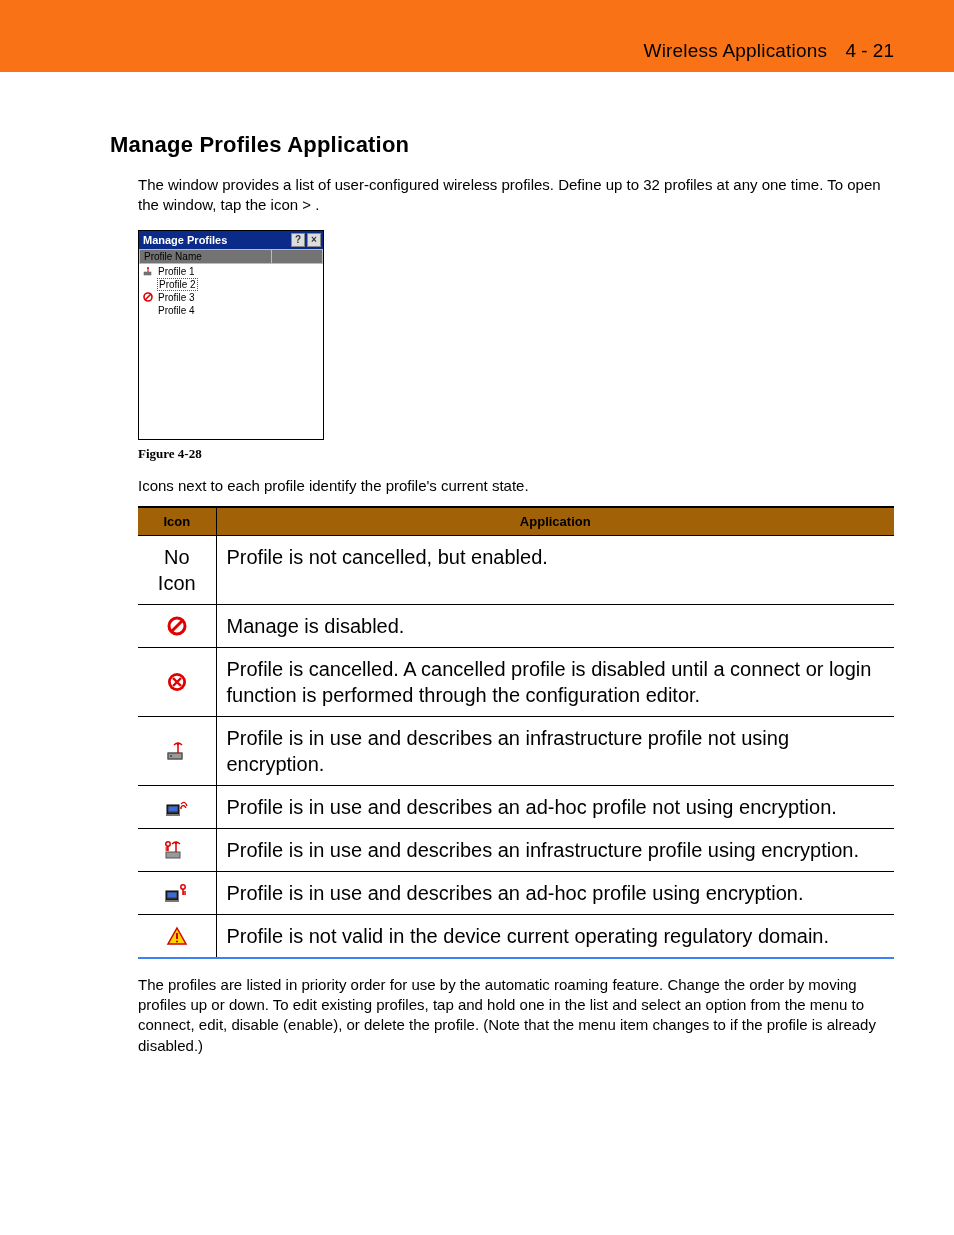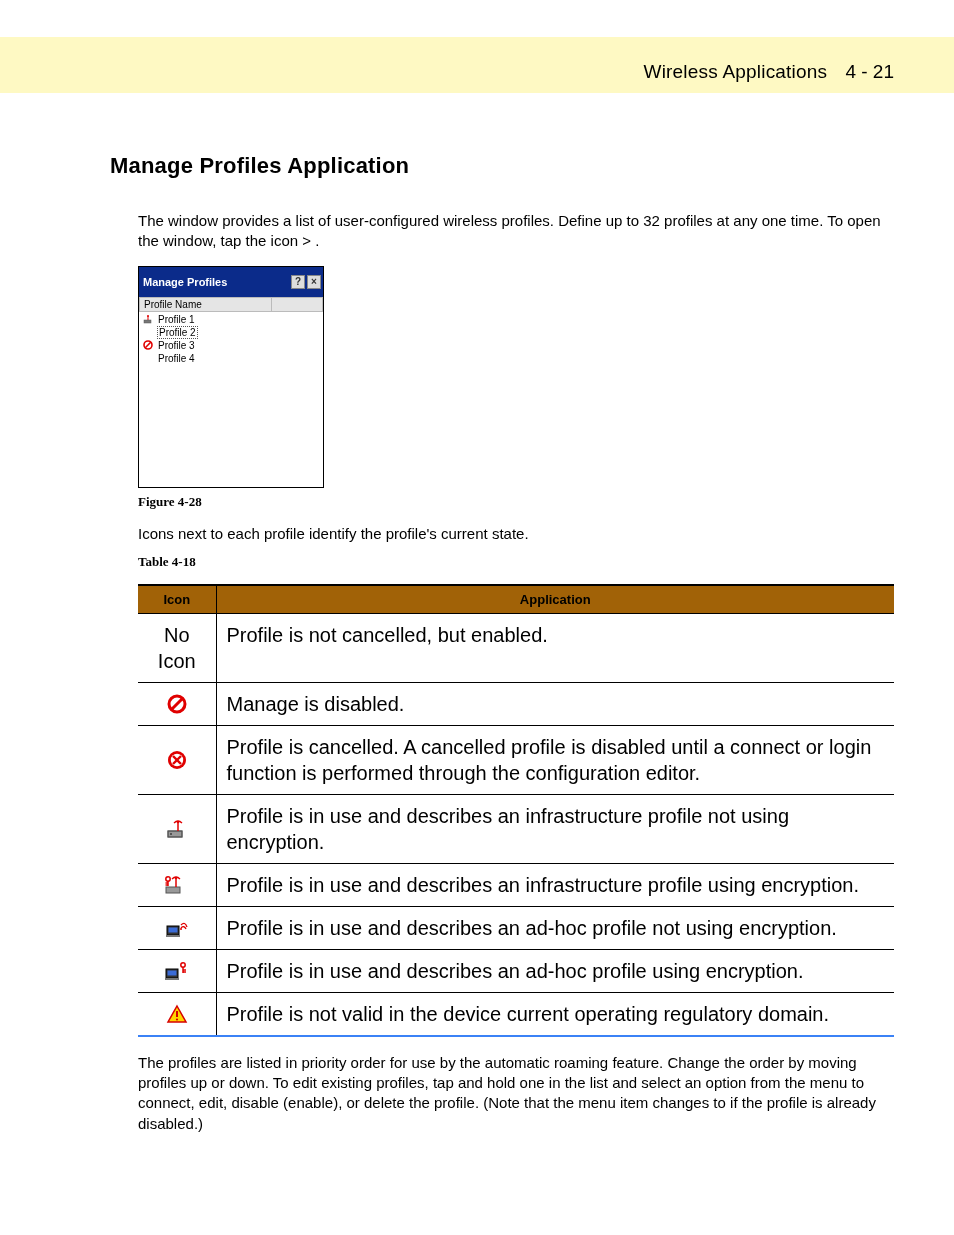--- a/index.html
+++ b/index.html
@@ -5,61 +5,60 @@
   * { box-sizing: border-box; }
   body {
     margin: 0;
     font-family: Arial, Helvetica, sans-serif;
     font-size: 15px;
     color: #000;
     background: #fff;
     width: 954px;
   }
   .header-band {
-    background: #fef9c3;
-    padding: 24px 60px 10px 0;
+    background: #f97316;
+    padding: 40px 60px 10px 0;
     text-align: right;
     font-family: Arial, sans-serif;
-    margin-top: 37px;
   }
   .header-band .title {
     font-size: 19px;
     letter-spacing: 0.2px;
   }
   .header-band .pageno {
     font-size: 19px;
     margin-left: 14px;
   }
   .content {
     padding: 30px 60px 40px 110px;
   }
   h2 {
     font-family: Arial, sans-serif;
     font-weight: bold;
     font-size: 22px;
-    margin: 30px 0 32px 0;
+    margin: 30px 0 17px 0;
     letter-spacing: 0.2px;
   }
   p { margin: 0 0 10px 0; line-height: 1.35; }
   .body-block { margin-left: 28px; }
   .screenshot {
     margin: 14px 0 6px 0;
     width: 186px;
     border: 1px solid #000;
     font-family: Tahoma, Arial, sans-serif;
     font-size: 10px;
     background: #fff;
   }
   .screenshot .titlebar {
     display: flex;
     align-items: center;
     background: #0b2b8a;
     color: #fff;
     font-weight: bold;
-    height: 30px;
+    height: 18px;
     padding: 0 2px 0 4px;
     font-size: 11px;
   }
   .screenshot .titlebar .tb-title { flex: 1; }
   .screenshot .tb-btn {
     width: 14px; height: 14px;
     background: #ddd;
     border: 1px solid #888;
     margin-left: 2px;
     display: flex;
@@ -68,21 +67,21 @@
     font-weight: bold;
     color: #333;
     font-size: 10px;
     line-height: 1;
   }
   .screenshot .colhead {
     display: flex;
     font-size: 10px;
   }
   .screenshot .colhead div {
-    background: #e5e5e5;
+    background: #737373;
     border: 1px solid #bbb;
     padding: 1px 4px;
   }
   .screenshot .colhead .c1 { flex: 0 0 132px; border-right: none; }
   .screenshot .colhead .c2 { flex: 1; }
   .screenshot .list {
     height: 175px;
     padding: 1px 2px;
   }
   .screenshot .row {
@@ -197,21 +196,20 @@
           <span class="ic"></span>
           <span class="nm">Profile 4</span>
         </div>
       </div>
     </div>
 
     <div class="fig-label">Figure 4-28</div>
 
     <p>Icons next to each profile identify the profile's current state.</p>
 
-    <div class="tbl-label">Table 4-18</div>
 
     <table class="icon-table">
       <thead>
         <tr>
           <th class="icon-col">Icon</th>
           <th>Application</th>
         </tr>
       </thead>
       <tbody>
         <tr>
@@ -243,51 +241,51 @@
             <svg class="ic" width="26" height="22">
               <rect x="4" y="13" width="14" height="6" fill="#999" stroke="#555"></rect>
               <rect x="4" y="13" width="14" height="6" fill="none" stroke="#555"></rect>
               <rect x="6" y="15" width="2" height="2" fill="#555"></rect>
               <line x1="14" y1="13" x2="14" y2="4" stroke="#e00000" stroke-width="1.5"></line>
               <path d="M10 5 Q14 1 18 5" fill="none" stroke="#e00000" stroke-width="1.3"></path>
               <circle cx="14" cy="4" r="1.3" fill="#e00000"></circle>
             </svg>
           </td>
           <td>Profile is in use and describes an infrastructure profile not using encryption.</td>
+        </tr>
+        <tr>
+          <td class="icon-cell">
+            <svg class="ic" width="26" height="22">
+              <rect x="3" y="9" width="12" height="9" fill="#333" stroke="#000"></rect>
+              <rect x="4.5" y="10.5" width="9" height="5" fill="#3a6bd6"></rect>
+              <rect x="2" y="18" width="14" height="2" fill="#777"></rect>
+              <path d="M17 8 Q21 4 23 10" fill="none" stroke="#e00000" stroke-width="1.3"></path>
+              <path d="M17 11 Q20 8 22 12" fill="none" stroke="#e00000" stroke-width="1.3"></path>
+              <circle cx="17" cy="12" r="1" fill="#e00000"></circle>
+            </svg>
+          </td>
+          <td>Profile is in use and describes an ad-hoc profile not using encryption.</td>
         </tr>
         <tr>
           <td class="icon-cell">
             <svg class="ic" width="30" height="22">
               <rect x="4" y="13" width="14" height="6" fill="#999" stroke="#555"></rect>
               <line x1="14" y1="13" x2="14" y2="4" stroke="#e00000" stroke-width="1.5"></line>
               <path d="M10 5 Q14 1 18 5" fill="none" stroke="#e00000" stroke-width="1.3"></path>
               <circle cx="14" cy="4" r="1.3" fill="#e00000"></circle>
               <circle cx="6" cy="5" r="2.2" fill="none" stroke="#e00000" stroke-width="1.5"></circle>
               <line x1="6" y1="7" x2="6" y2="12" stroke="#e00000" stroke-width="1.5"></line>
               <line x1="6" y1="9" x2="3.5" y2="9" stroke="#e00000" stroke-width="1.5"></line>
               <line x1="6" y1="11" x2="3.5" y2="11" stroke="#e00000" stroke-width="1.5"></line>
             </svg>
           </td>
           <td>Profile is in use and describes an infrastructure profile using encryption.</td>
         </tr>
         <tr>
           <td class="icon-cell">
-            <svg class="ic" width="26" height="22">
-              <rect x="3" y="9" width="12" height="9" fill="#333" stroke="#000"></rect>
-              <rect x="4.5" y="10.5" width="9" height="5" fill="#3a6bd6"></rect>
-              <rect x="2" y="18" width="14" height="2" fill="#777"></rect>
-              <path d="M17 8 Q21 4 23 10" fill="none" stroke="#e00000" stroke-width="1.3"></path>
-              <path d="M17 11 Q20 8 22 12" fill="none" stroke="#e00000" stroke-width="1.3"></path>
-              <circle cx="17" cy="12" r="1" fill="#e00000"></circle>
-            </svg>
-          </td>
-          <td>Profile is in use and describes an ad-hoc profile not using encryption.</td>
-        </tr>
-        <tr>
-          <td class="icon-cell">
             <svg class="ic" width="28" height="22">
               <rect x="3" y="9" width="12" height="9" fill="#333" stroke="#000"></rect>
               <rect x="4.5" y="10.5" width="9" height="5" fill="#3a6bd6"></rect>
               <rect x="2" y="18" width="14" height="2" fill="#777"></rect>
               <circle cx="20" cy="5" r="2.2" fill="none" stroke="#e00000" stroke-width="1.5"></circle>
               <line x1="20" y1="7" x2="20" y2="13" stroke="#e00000" stroke-width="1.5"></line>
               <line x1="20" y1="10" x2="23" y2="10" stroke="#e00000" stroke-width="1.5"></line>
               <line x1="20" y1="12" x2="23" y2="12" stroke="#e00000" stroke-width="1.5"></line>
             </svg>
           </td>

